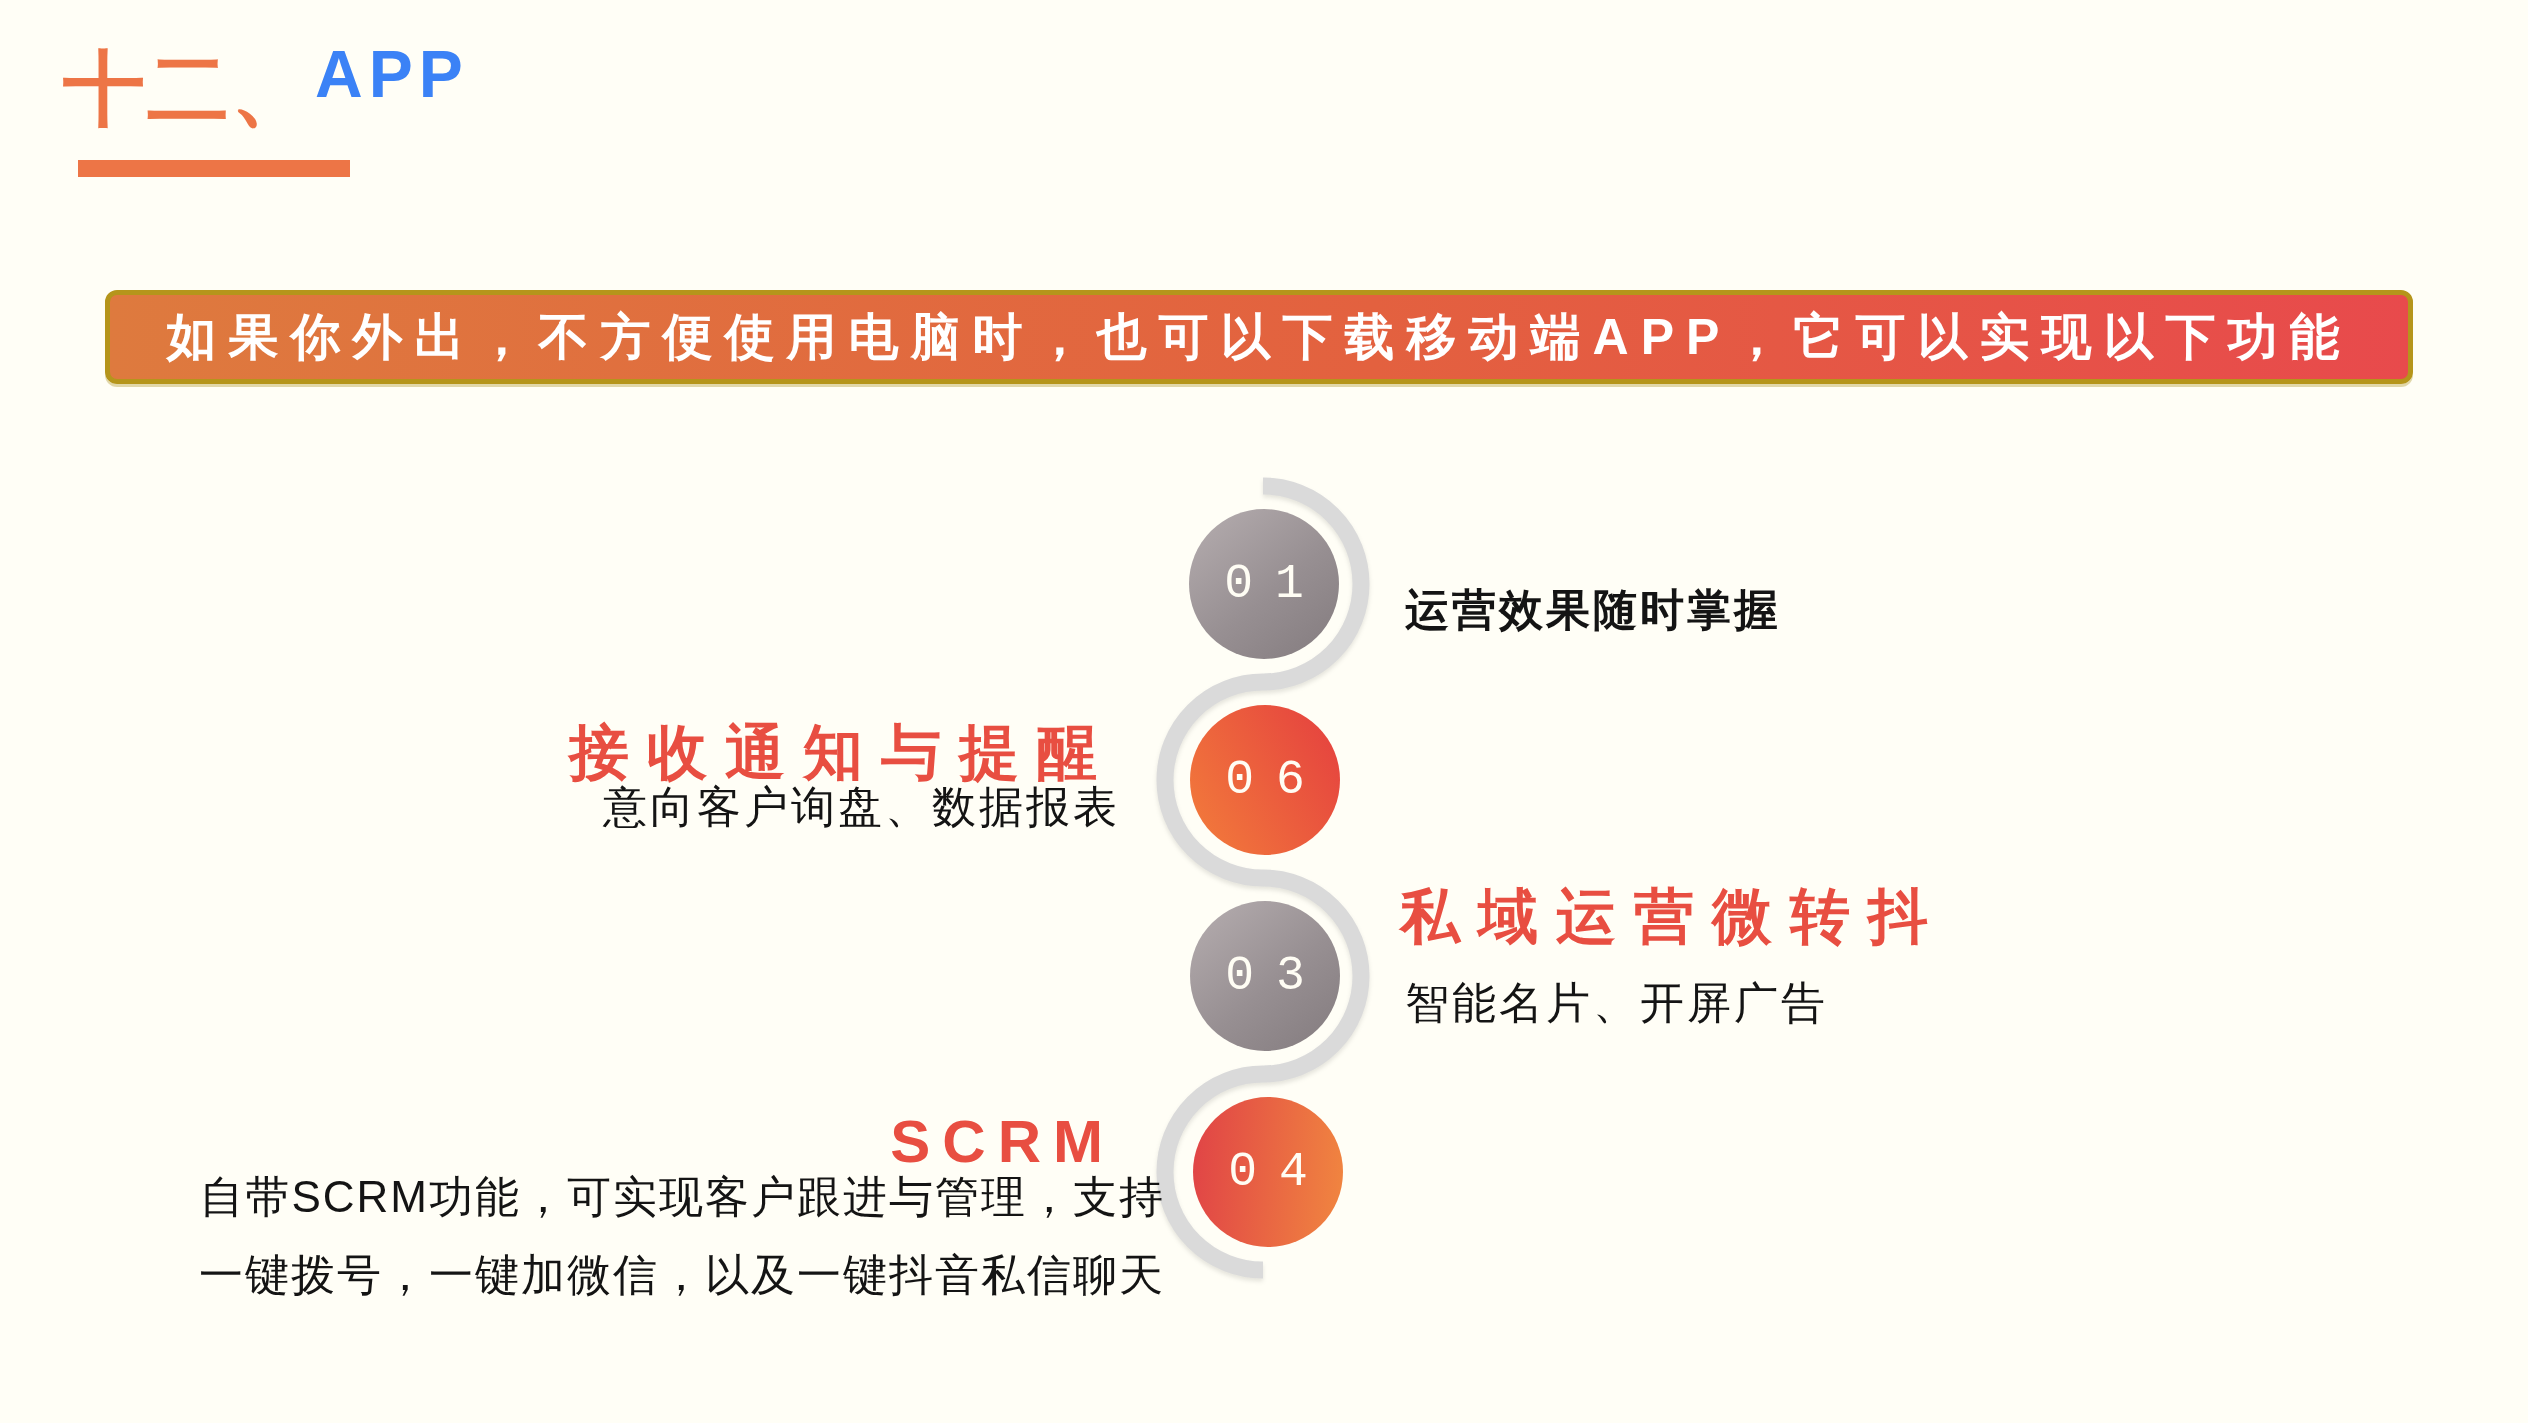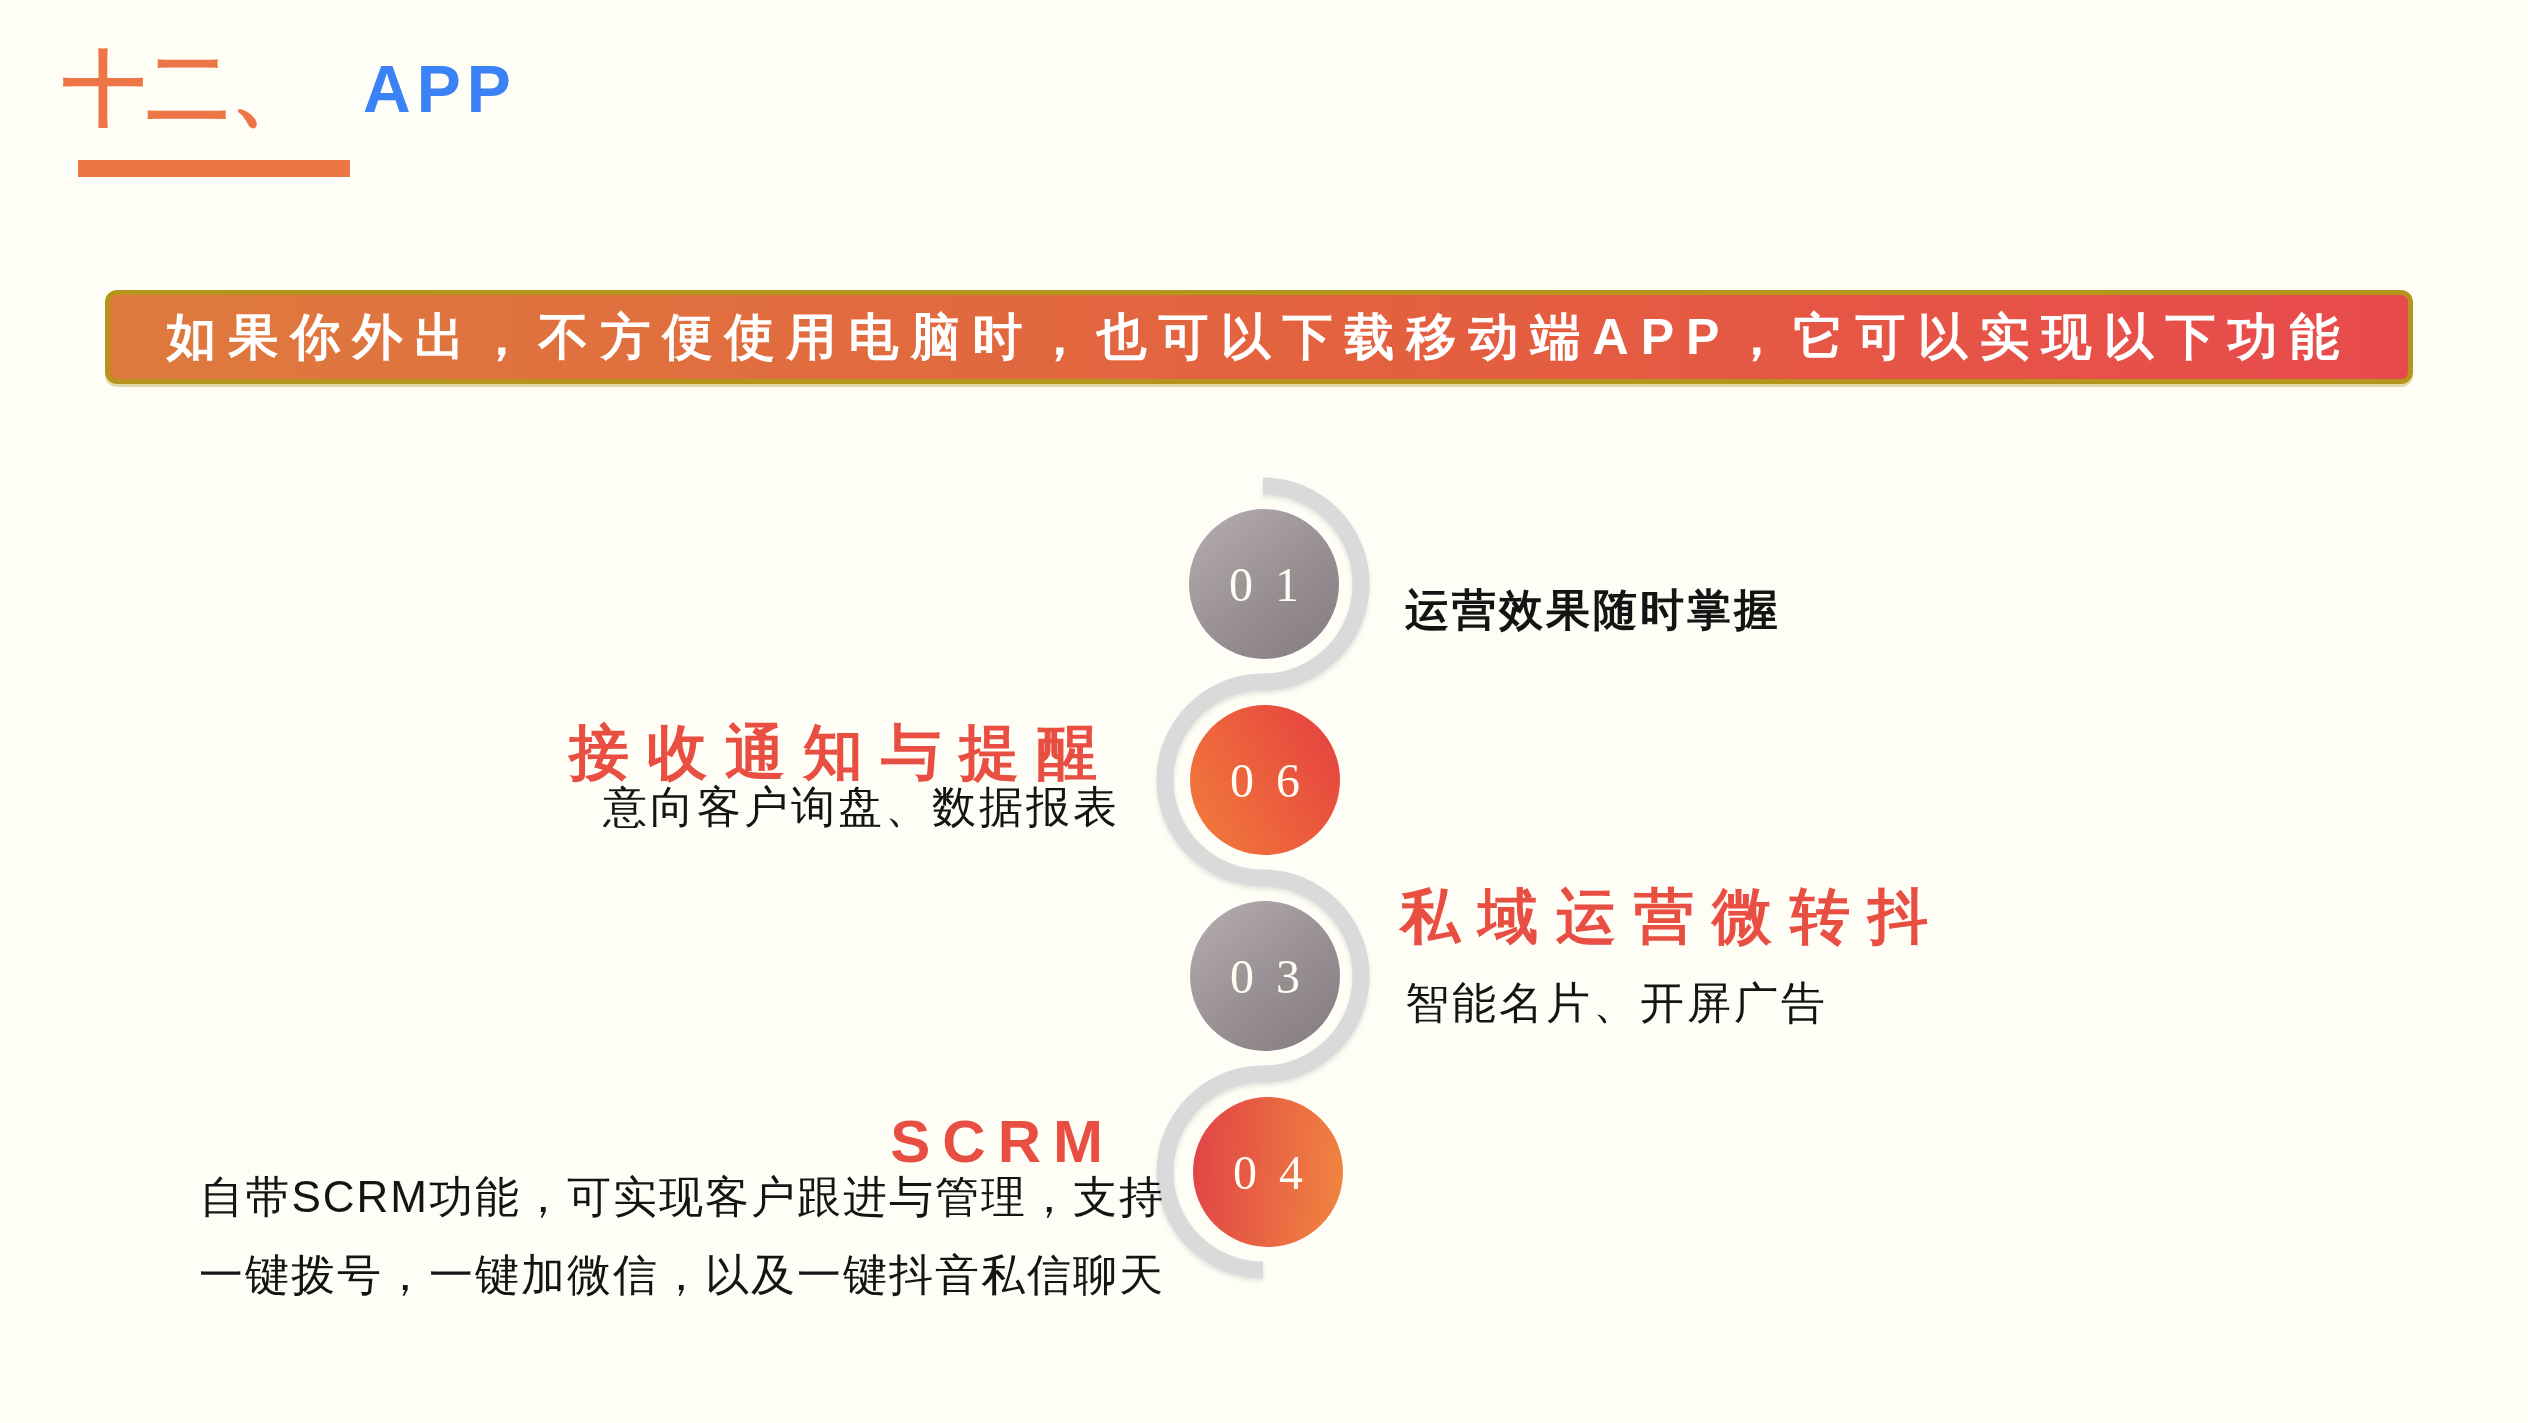--- a/index.html
+++ b/index.html
@@ -8,21 +8,21 @@
     font-family:"Liberation Sans","DejaVu Sans",sans-serif;
   }
   .slide{
     position:relative;width:2528px;height:1423px;
     background:#FFFEF6;overflow:hidden;
   }
 
   
   .title-row{
     position:absolute;left:63px;top:36px;
-    display:flex;align-items:center;gap:48px;
+    display:flex;align-items:flex-start;
     z-index:3;
   }
   .section-number{
     font-size:82px;font-weight:700;color:#ED7546;
     letter-spacing:2px;line-height:1.3;
   }
   .section-name{
     font-size:66px;font-weight:800;color:#3b82f6;
     letter-spacing:6px;
   }
@@ -50,21 +50,21 @@
 
   
   .step-circle{
     position:absolute;width:150px;height:150px;border-radius:50%;
     display:flex;align-items:center;justify-content:center;
     z-index:2;box-sizing:border-box;
   }
   .step-number{
     color:#FFFDF4;font-size:48px;font-weight:400;
     letter-spacing:22px;padding-left:22px;
-    font-family:Liberation Serif, serif;
+    font-family:Liberation Mono, monospace;
   }
   .circle-gray{background:linear-gradient(140deg,#B6AEB0 0%,#978F92 55%,#837B7E 100%);}
   .circle-orange-red{background:linear-gradient(60deg,#F27A3B 5%,#E5423F 95%);}
   .circle-red-orange{background:linear-gradient(95deg,#E14646 5%,#F08340 95%);}
 
   
   .feature-heading{
     position:absolute;font-size:60px;font-weight:800;
     color:#E84E41;letter-spacing:18px;white-space:nowrap;z-index:2;
   }

